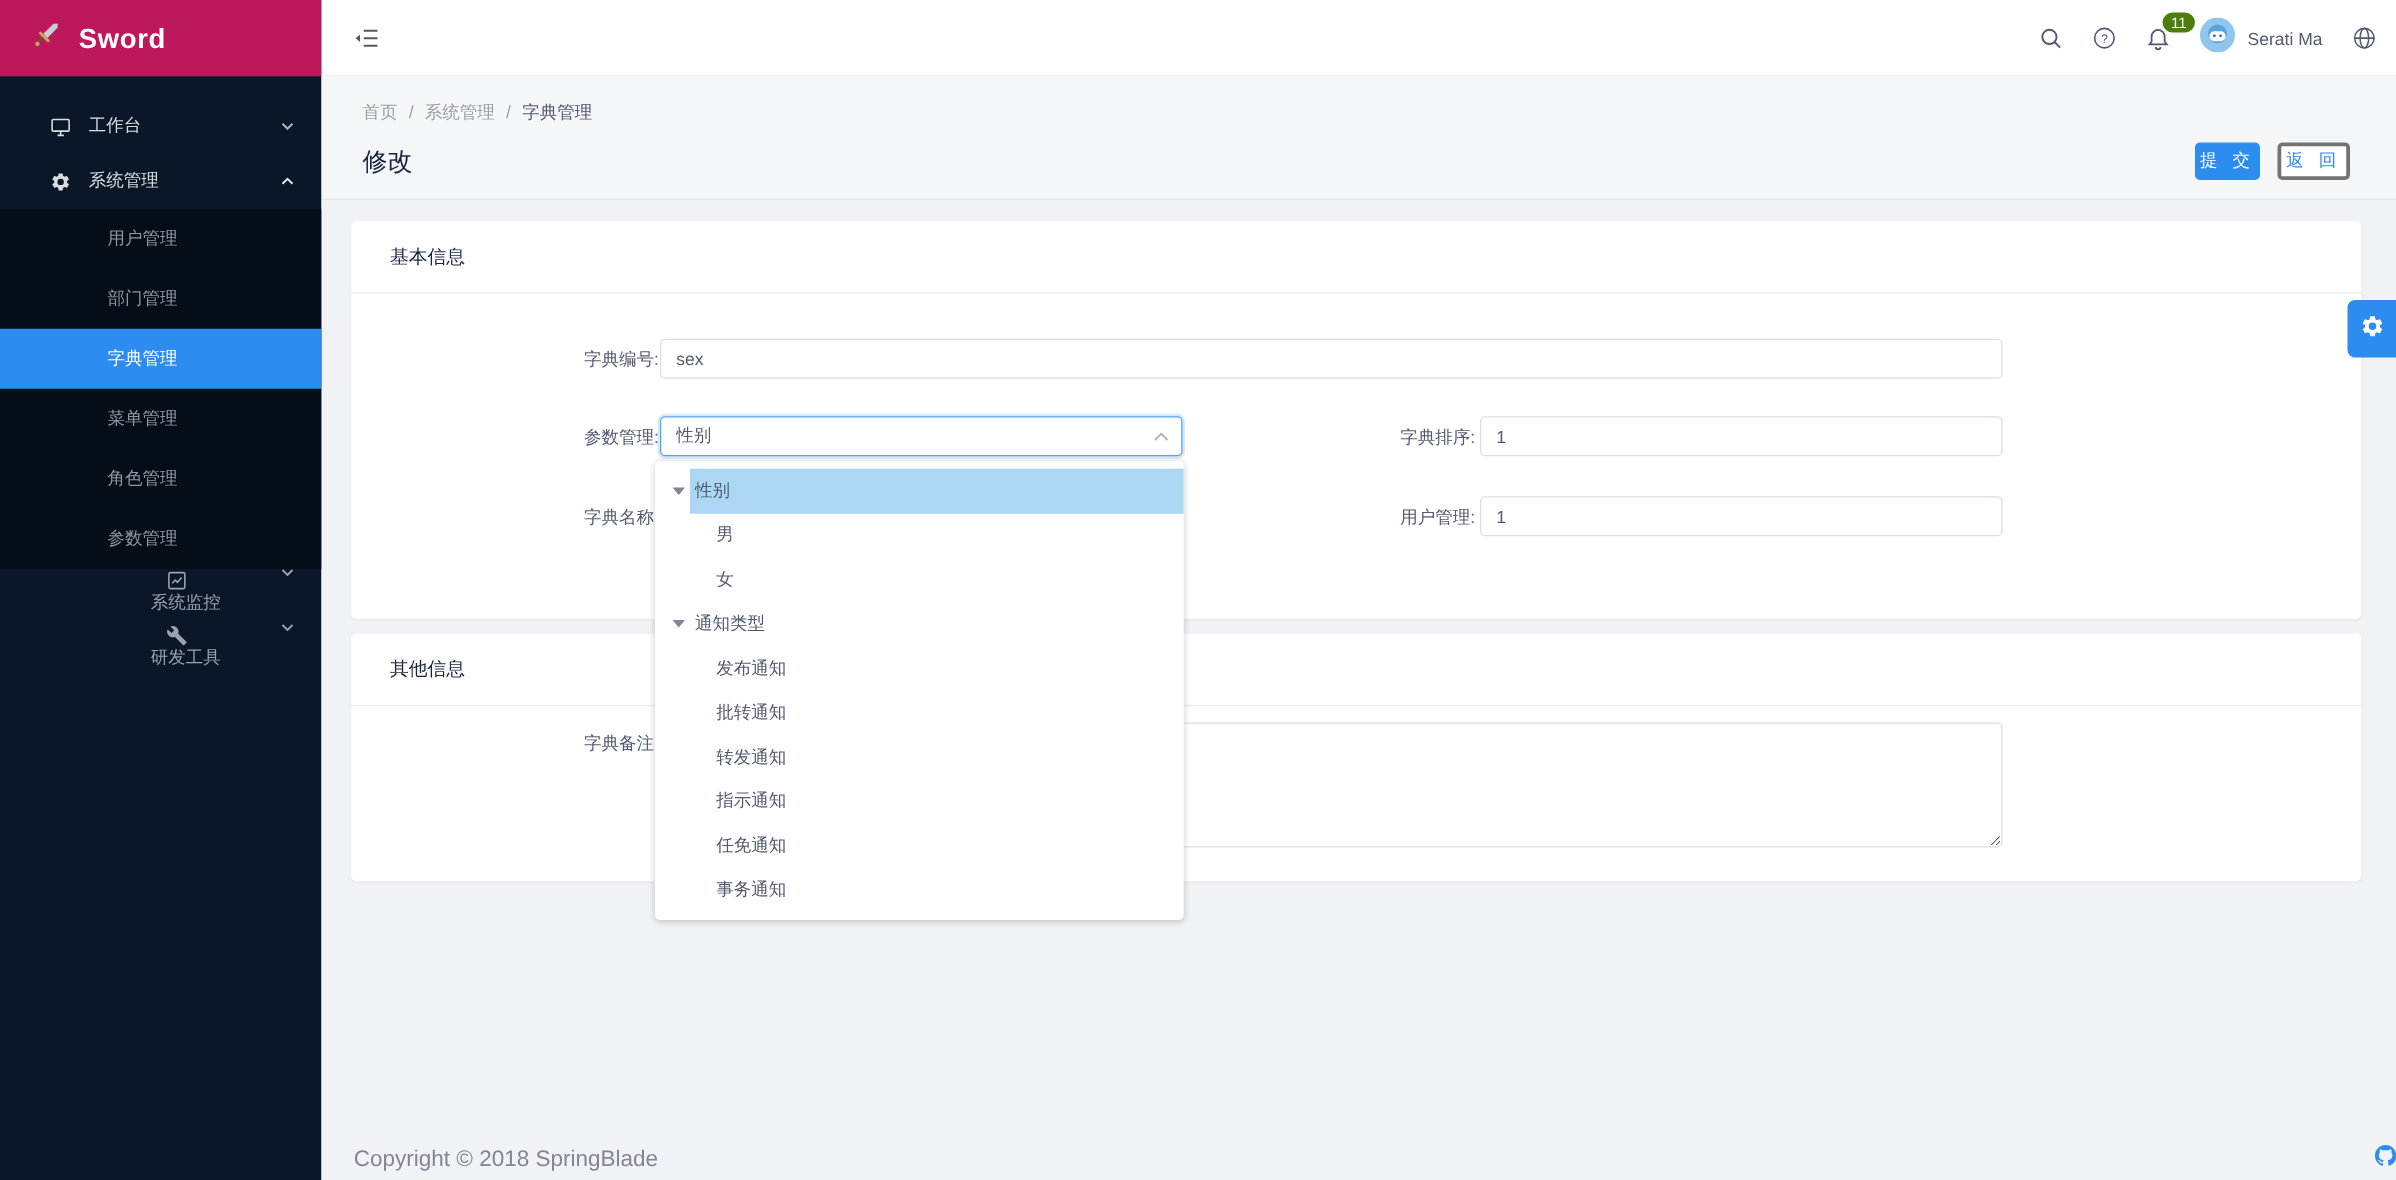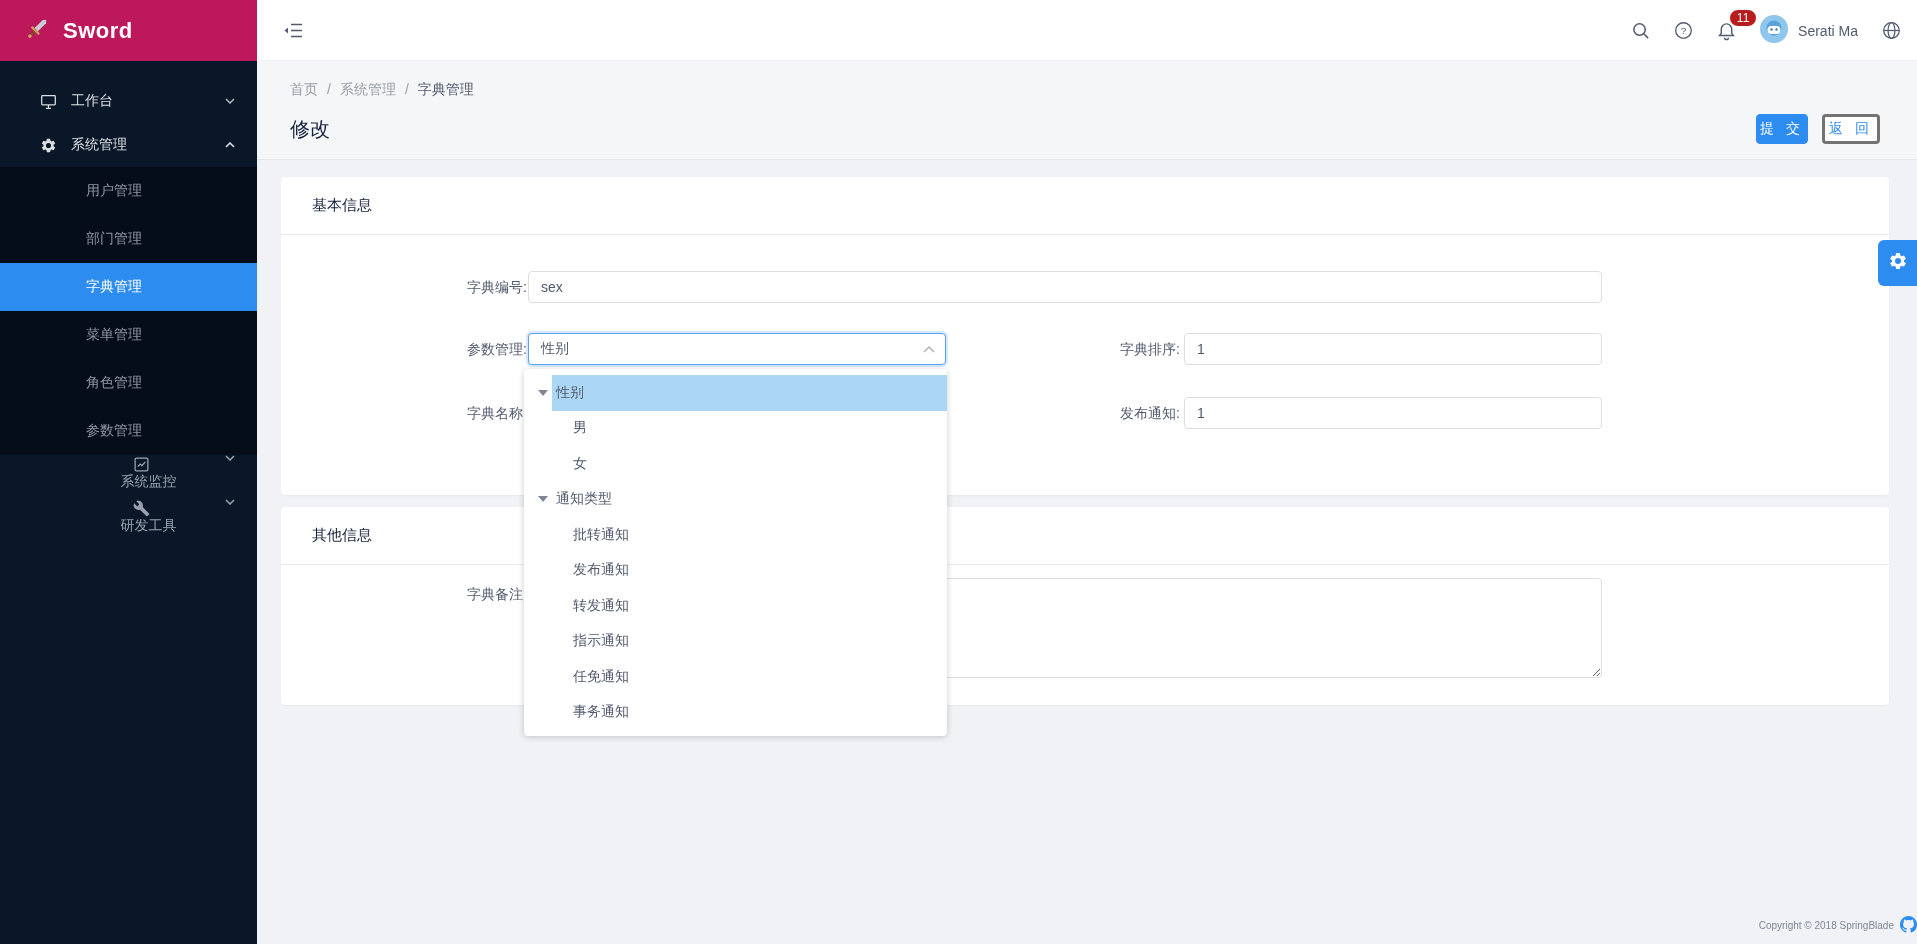--- a/index.html
+++ b/index.html
@@ -20,21 +20,21 @@
   .submenu-item { height:48px; display:flex; align-items:center; padding-left:86px; color:#8e97a2;
     font-size:14px; cursor:pointer; }
   .submenu-item.active { background:#2d8cf0; color:#fff; }
 
   
   .topbar { position:absolute; left:257px; top:0; right:0; height:61px; background:#fff;
     border-bottom:1px solid #f0f1f3; z-index:10; }
   .fold-btn { position:absolute; left:26px; top:20px; cursor:pointer; display:flex; }
   .topbar-right { position:absolute; right:16px; top:0; height:61px; display:flex; align-items:center; gap:24px; }
   .tb-icon { display:flex; cursor:pointer; position:relative; }
-  .badge { position:absolute; left:12px; top:-12px; min-width:28px; height:18px; background:#b91c1c;
+  .badge { position:absolute; left:12px; top:-12px; min-width:28px; height:18px; background:#4d7c0f;
     border:1px solid #fff; border-radius:10px; color:#fff; font-size:12px; display:flex; align-items:center;
     justify-content:center; padding:0 5px; }
   .user-chip { display:flex; align-items:center; gap:10px; cursor:pointer; }
   .user-name { font-size:14px; color:#515a6e; }
 
   
   .band { position:absolute; left:257px; top:61px; right:0; height:99px; background:#f5f6f8;
     border-bottom:1px solid #e4e7ea; }
   .breadcrumb { position:absolute; left:290px; top:81px; font-size:14px; color:#999ea6; display:flex; gap:9px; }
   .breadcrumb .crumb { cursor:pointer; }
@@ -70,22 +70,22 @@
   .dd-caret { position:absolute; left:14px; width:0; height:0; border-left:5px solid transparent;
     border-right:5px solid transparent; border-top:6px solid #808695; }
   .dd-label { flex:1; height:100%; display:flex; align-items:center; padding-left:4px; }
   .lvl0 .dd-label { margin-left:28px; }
   .lvl1 .dd-label { margin-left:45px; }
   .dd-item.selected .dd-label { background:#abd7f5; }
 
   
   .settings-fab { position:absolute; left:1878px; top:240px; width:39px; height:46px; background:#2d8cf0;
     border-radius:6px 0 0 6px; display:flex; align-items:center; justify-content:center; cursor:pointer; z-index:30; }
-  .footer { position:absolute; left:257px; right:0; top:916px; display:flex; justify-content:flex-end;
-    align-items:center; gap:6px; color:#808695; font-size:10px;padding-left:26px; }
+  .footer { position:absolute; left:257px; right:0; top:916px; display:flex; justify-content:space-between;
+    align-items:center; gap:6px; color:#808695; font-size:18px;padding-left:26px; }
 </style>
 </head>
 <body>
 
 <div class="sidebar">
   <div class="logo">
     <span>
       <svg width="26" height="26" viewBox="0 0 26 26">
         <g transform="rotate(45 13 13)">
           <path d="M13 0 L15.3 2.5 L15.3 14 L10.7 14 L10.7 2.5 Z" fill="#c8cdd4"></path>
@@ -256,21 +256,21 @@
         </svg>
     </span>
   </div>
 
   <span class="f-label" style="left:779px; top:156px;">字典排序:</span>
   <input class="inp" style="left: 903px; top: 156px; width: 418px;" value="1">
 
   <span class="f-label" style="left:126px; top:220px;">字典名称:</span>
   <input class="inp" style="left: 247px; top: 220px; width: 418px;">
 
-  <span class="f-label" style="left:779px; top:220px;">发布通知:</span>
+  <span class="f-label" style="left:779px; top:220px;">用户管理:</span>
   <input class="inp" style="left: 903px; top: 220px; width: 418px;" value="1">
 </div>
 
 <div class="card" id="card-other">
   <div class="card-header">其他信息</div>
   <span class="f-label" style="left:126px; top:76px; line-height:22px;">字典备注:</span>
   <textarea class="txtarea" style="left: 247px; top: 71px; width: 1074px; height: 100px;"></textarea>
 </div>
 
 <div class="dropdown">
@@ -282,24 +282,24 @@
     <span class="dd-label">男</span>
   </div>
   <div class="dd-item lvl1">
     <span class="dd-label">女</span>
   </div>
   <div class="dd-item lvl0">
     <span class="dd-caret"></span>
     <span class="dd-label">通知类型</span>
   </div>
   <div class="dd-item lvl1">
+    <span class="dd-label">发布通知</span>
+  </div>
+  <div class="dd-item lvl1">
     <span class="dd-label">批转通知</span>
-  </div>
-  <div class="dd-item lvl1">
-    <span class="dd-label">发布通知</span>
   </div>
   <div class="dd-item lvl1">
     <span class="dd-label">转发通知</span>
   </div>
   <div class="dd-item lvl1">
     <span class="dd-label">指示通知</span>
   </div>
   <div class="dd-item lvl1">
     <span class="dd-label">任免通知</span>
   </div>

